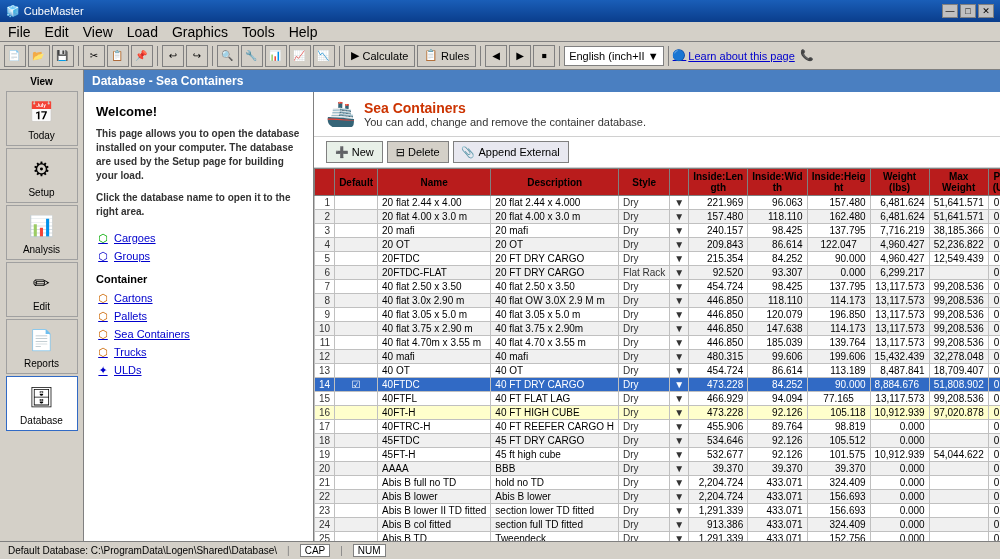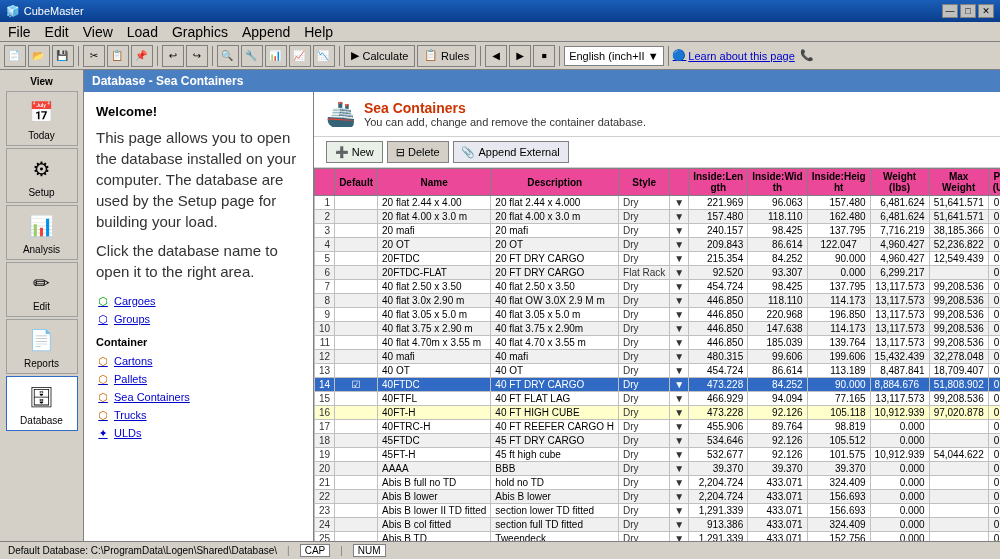--- a/index.html
+++ b/index.html
@@ -143,21 +143,21 @@
     
     
     #left-panel {
       width: 230px;
       background: white;
       border-right: 1px solid #808080;
       padding: 12px;
       overflow-y: auto;
     }
     #left-panel h2 { font-size: 13px; font-weight: bold; margin-bottom: 8px; color: #000; }
-    #left-panel p { font-size: 15px; color: #333; line-height: 1.4; margin-bottom: 8px; }
+    #left-panel p { font-size: 10px; color: #333; line-height: 1.4; margin-bottom: 8px; font-weight: bold; }
     
     .db-section { margin-top: 10px; }
     .db-section-title { font-size: 11px; font-weight: bold; color: #000; margin-bottom: 4px; }
     .db-item {
       display: flex; align-items: center; gap: 4px;
       font-size: 11px; color: #0000cc; cursor: pointer;
       padding: 2px 0;
       text-decoration: underline;
     }
     .db-icon { width: 14px; height: 14px; display: inline-flex; align-items: center; justify-content: center; }
@@ -212,21 +212,21 @@
     #data-table-container {
       flex: 1;
       overflow: auto;
     }
     #data-table {
       border-collapse: collapse;
       font-size: 10px;
       width: 100%;
     }
     #data-table th {
-      background: #ec4899;
+      background: #b91c1c;
       border: 1px solid #808080;
       padding: 2px 4px;
       white-space: nowrap;
       font-weight: bold;
       position: sticky;
       top: 0;
       z-index: 10;
       font-size: 10px;
     }
     #data-table td {
@@ -278,21 +278,21 @@
     <div class="title-btn">✕</div>
   </div>
 </div>
 
 <div id="menu-bar">
   <span class="menu-item">File</span>
   <span class="menu-item">Edit</span>
   <span class="menu-item">View</span>
   <span class="menu-item">Load</span>
   <span class="menu-item">Graphics</span>
-  <span class="menu-item">Append</span>
+  <span class="menu-item">Tools</span>
   <span class="menu-item">Help</span>
 </div>
 
 <div id="toolbar">
   <div class="toolbar-btn">📄</div>
   <div class="toolbar-btn">📂</div>
   <div class="toolbar-btn">💾</div>
   <div class="toolbar-separator"></div>
   <div class="toolbar-btn">✂</div>
   <div class="toolbar-btn">📋</div>
@@ -575,21 +575,21 @@
 
     </tr>
                 <tr>
       <td class="row-num">9</td>
       <td class="chk-cell"></td>
       <td>40 flat 3.05 x 5.0 m</td>
       <td>40 flat 3.05 x 5.0 m</td>
       <td class="style-cell">Dry</td>
       <td class="dd-arrow">▼</td>
       <td style="text-align:right">446.850</td>
-      <td style="text-align:right">220.968</td>
+      <td style="text-align:right">120.079</td>
       <td style="text-align:right">196.850</td>
       <td style="text-align:right">13,117.573</td>
       <td style="text-align:right">99,208.536</td>
       <td style="text-align:right">0.000</td>
 
     </tr>
                 <tr>
       <td class="row-num">10</td>
       <td class="chk-cell"></td>
       <td>40 flat 3.75 x 2.90 m</td>
@@ -666,21 +666,21 @@
     </tr>
                 <tr>
       <td class="row-num">15</td>
       <td class="chk-cell"></td>
       <td>40FTFL</td>
       <td>40 FT FLAT LAG</td>
       <td class="style-cell">Dry</td>
       <td class="dd-arrow">▼</td>
       <td style="text-align:right">466.929</td>
       <td style="text-align:right">94.094</td>
-      <td style="text-align:right">77.165</td>
+      <td style="text-align:center">77.165</td>
       <td style="text-align:right">13,117.573</td>
       <td style="text-align:right">99,208.536</td>
       <td style="text-align:right">0.000</td>
 
     </tr>
                 <tr class="highlighted">
       <td class="row-num">16</td>
       <td class="chk-cell"></td>
       <td>40FT-H</td>
       <td>40 FT HIGH CUBE</td>

